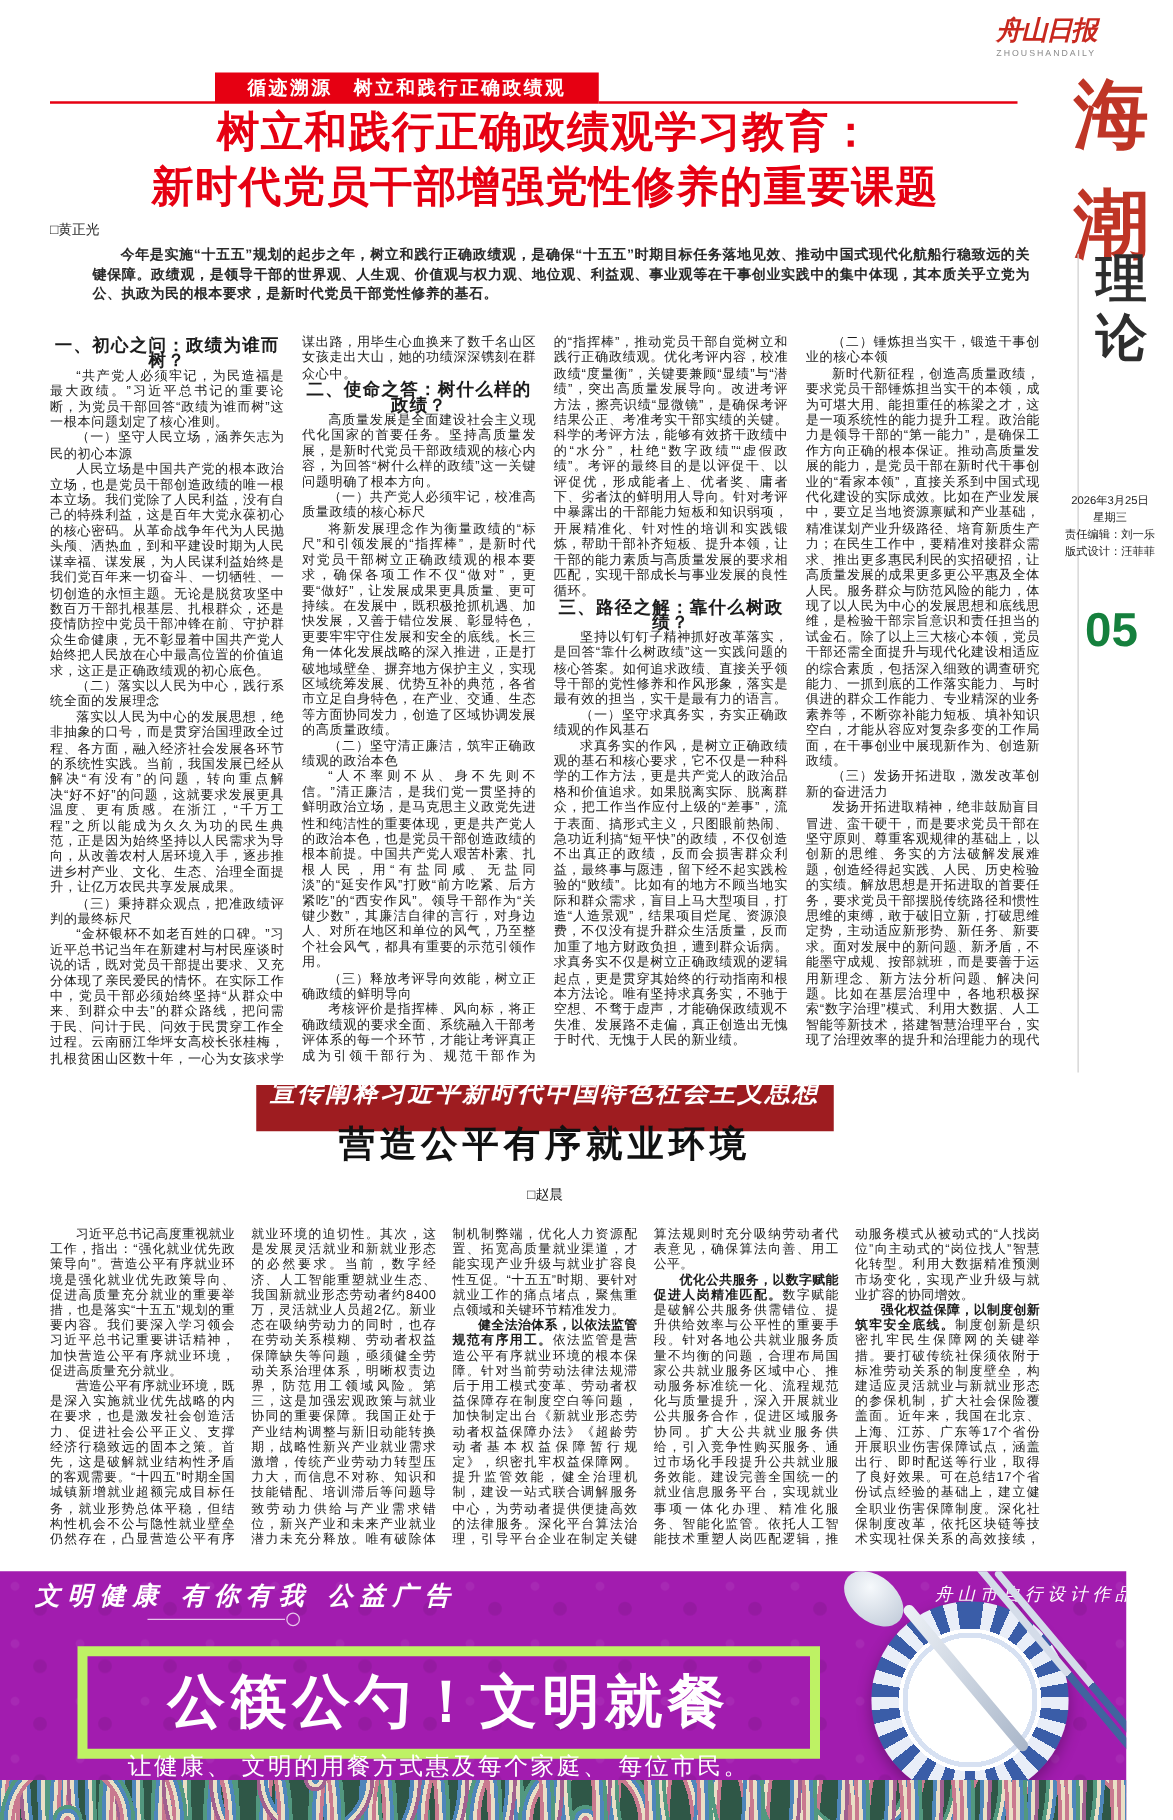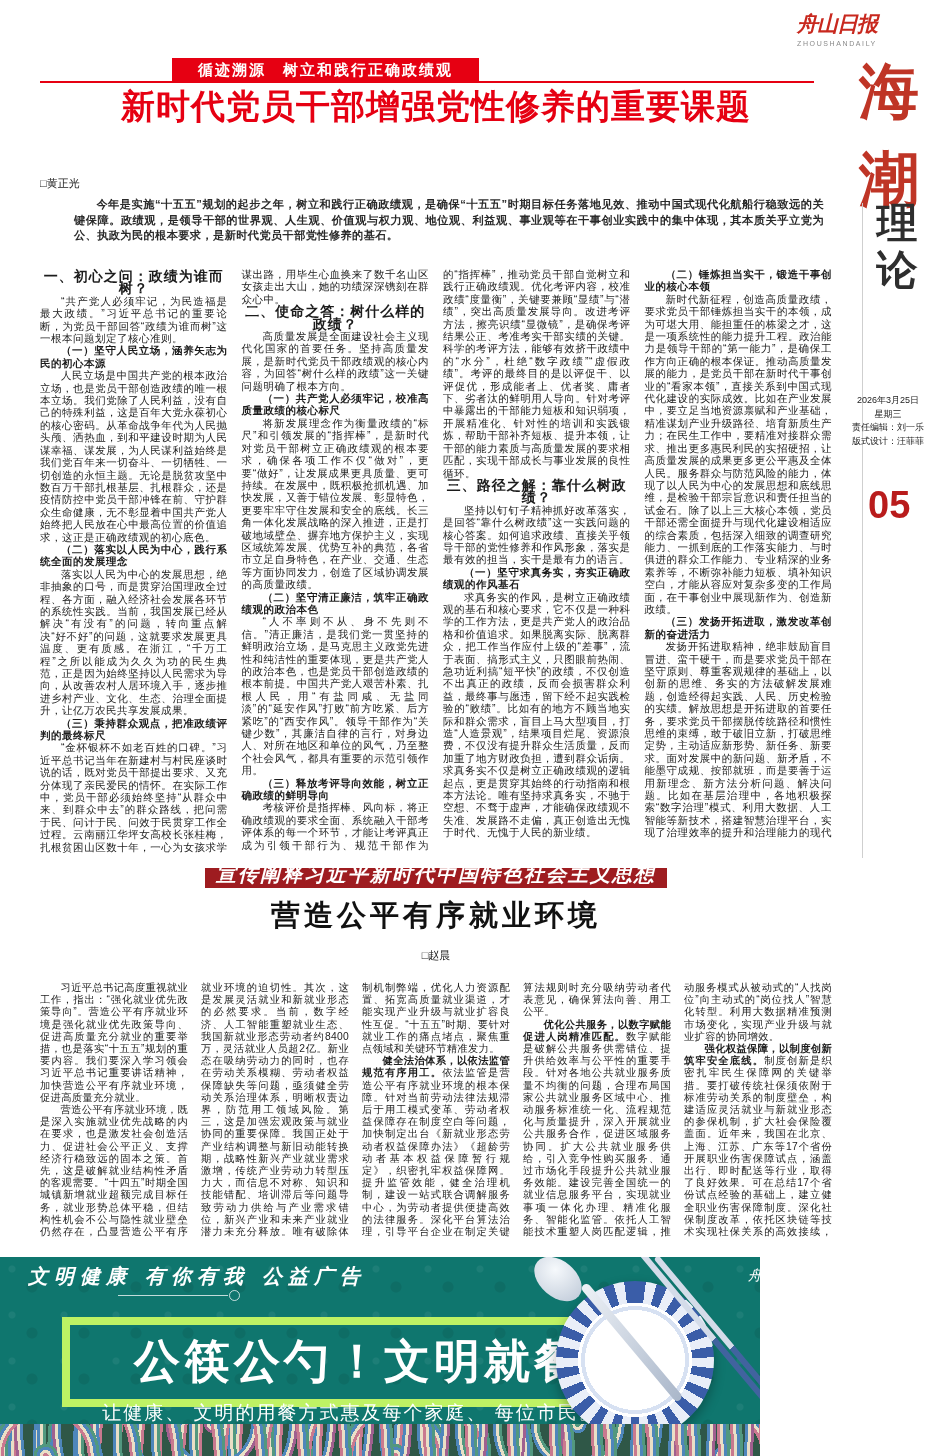--- a/index.html
+++ b/index.html
@@ -21,47 +21,47 @@
     line-height:15.6px;text-align:justify;text-indent:2em;color:#2a2a2a;letter-spacing:0.4px;}
   
   .cols{position:absolute;left:40px;width:792px;overflow:hidden;
     text-align:justify;color:#1c1c1c;}
   .cols1{top:268px;height:590px;column-count:4;column-gap:14px;
     font-size:10.5px;line-height:12.4px;letter-spacing:0.5px;}
   .cols2{top:982px;height:262px;column-count:5;column-gap:13px;
     font-size:10.3px;line-height:12.2px;letter-spacing:0.3px;}
   .cols p,.cols h3{margin:0;}
   .blk-p{text-indent:2em;}
-  .blk-h2{font-weight:bold;text-indent:2em;}
+  .blk-h2{font-weight:normal;text-indent:2em;}
   .blk-h1{font-size:14px;font-weight:bold;text-align:center;letter-spacing:1px;margin:13px 0 10px;}
   .cols1 h3:first-child{margin-top:2px;}
   .blk-p b,.blk-h2 b{font-weight:bold;}
   
-  .a2-banner{position:absolute;left:205px;top:868px;width:462px;height:20px;background:#9e1c20;}
+  .a2-banner{position:absolute;left:205px;top:868px;width:462px;height:37px;background:#9e1c20;}
   .a2-banner-text{position:absolute;left:0;top:-7px;width:100%;text-align:center;color:#fff;
     font-family:"DejaVu Serif","Liberation Serif",serif;font-style:italic;font-weight:bold;
     font-size:20px;letter-spacing:2px;white-space:nowrap;}
   .a2-title{position:absolute;left:40px;top:896px;width:792px;text-align:center;color:#111;
     font-size:29px;font-weight:bold;letter-spacing:4px;}
   .byline2{position:absolute;left:40px;top:948px;width:792px;text-align:center;font-size:11px;color:#222;}
   
   .masthead{position:absolute;left:792px;top:10px;width:90px;text-align:center;}
   .masthead-cn{color:#c8281e;font-size:21px;font-weight:bold;font-style:italic;white-space:nowrap;
     font-family:"DejaVu Serif","Liberation Serif",serif;letter-spacing:-1px;}
   .masthead-en{color:#8a8a8a;font-size:7px;letter-spacing:1.6px;margin-top:2px;}
   .brand-vert{position:absolute;left:856px;top:48px;width:66px;text-align:center;color:#bf3526;
     font-size:60px;line-height:88px;font-weight:bold;word-break:break-all;}
   .section-vert{position:absolute;left:874px;top:200px;width:46px;text-align:center;color:#2e2e2e;
     font-size:41px;line-height:47px;font-weight:600;word-break:break-all;}
   .side-divider{position:absolute;left:862px;top:203px;width:1px;height:655px;background:#cfcfcf;}
   .date-block{position:absolute;left:842px;top:394px;width:92px;text-align:center;
     font-size:9px;line-height:13.5px;color:#222;}
-  .page-num{position:absolute;left:868px;top:484px;color:#b91c1c;font-size:38px;font-weight:bold;}
+  .page-num{position:absolute;left:868px;top:484px;color:#15803d;font-size:38px;font-weight:bold;}
   
-  .ad{position:absolute;left:0;top:1257px;width:760px;height:199px;background-color:#0f766e;overflow:hidden;}
+  .ad{position:absolute;left:0;top:1257px;width:901px;height:199px;background-color:#a21caf;overflow:hidden;}
   .ad-pattern{position:absolute;inset:0;
     background-image:
       radial-gradient(circle at 12px 12px, rgba(255,255,255,0.06) 0 3px, transparent 4px),
       radial-gradient(circle at 32px 30px, rgba(0,0,0,0.08) 0 5px, transparent 6px);
     background-size:52px 46px;}
   .ad-top{position:absolute;left:28px;top:6px;width:882px;display:flex;justify-content:space-between;
     align-items:flex-start;color:#fff;}
   .ad-slogan{font-family:"DejaVu Serif","Liberation Serif",serif;font-style:italic;font-weight:bold;
     font-size:20px;letter-spacing:6px;}
   .ad-credit{font-family:"DejaVu Serif","Liberation Serif",serif;font-style:italic;
@@ -102,20 +102,21 @@
 </head>
 <body>
 
 <div class="kicker-row">
   <div class="kicker-line-l"></div>
   <div class="kicker-box">循迹溯源　树立和践行正确政绩观</div>
   <div class="kicker-line-r"></div>
 </div>
 
 <div class="headline">
+  <div>树立和践行正确政绩观学习教育：</div>
   <div>新时代党员干部增强党性修养的重要课题</div>
 </div>
 <div class="byline1">□黄正光</div>
 <div class="intro">今年是实施“十五五”规划的起步之年，树立和践行正确政绩观，是确保“十五五”时期目标任务落地见效、推动中国式现代化航船行稳致远的关键保障。政绩观，是领导干部的世界观、人生观、价值观与权力观、地位观、利益观、事业观等在干事创业实践中的集中体现，其本质关乎立党为公、执政为民的根本要求，是新时代党员干部党性修养的基石。</div>
 
 <div class="cols cols1">
     <h3 class="blk-h1">一、初心之问：政绩为谁而树？</h3>
     <p class="blk-p">“共产党人必须牢记，为民造福是最大政绩。”习近平总书记的重要论断，为党员干部回答“政绩为谁而树”这一根本问题划定了核心准则。</p>
     <p class="blk-h2">（一）坚守人民立场，涵养矢志为民的初心本源</p>
     <p class="blk-p">人民立场是中国共产党的根本政治立场，也是党员干部创造政绩的唯一根本立场。我们党除了人民利益，没有自己的特殊利益，这是百年大党永葆初心的核心密码。从革命战争年代为人民抛头颅、洒热血，到和平建设时期为人民谋幸福、谋发展，为人民谋利益始终是我们党百年来一切奋斗、一切牺牲、一切创造的永恒主题。无论是脱贫攻坚中数百万干部扎根基层、扎根群众，还是疫情防控中党员干部冲锋在前、守护群众生命健康，无不彰显着中国共产党人始终把人民放在心中最高位置的价值追求，这正是正确政绩观的初心底色。</p>

